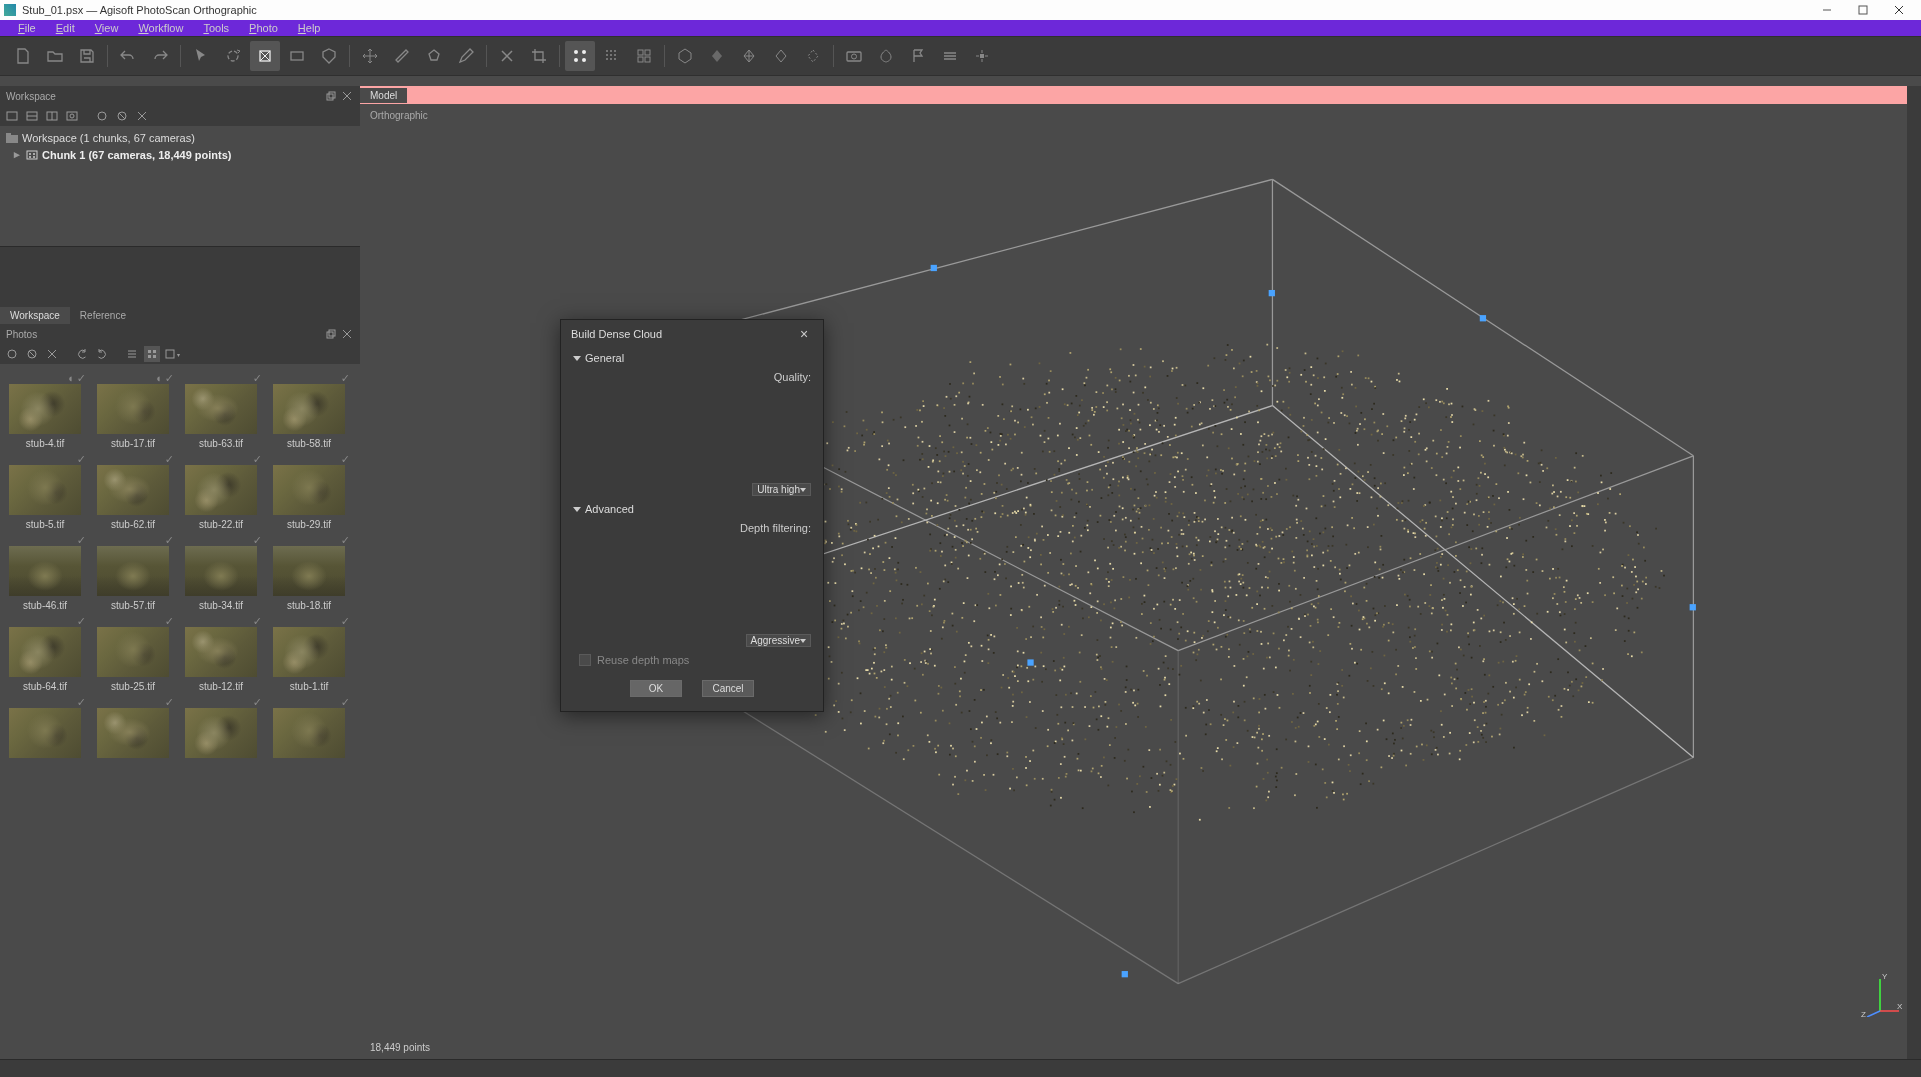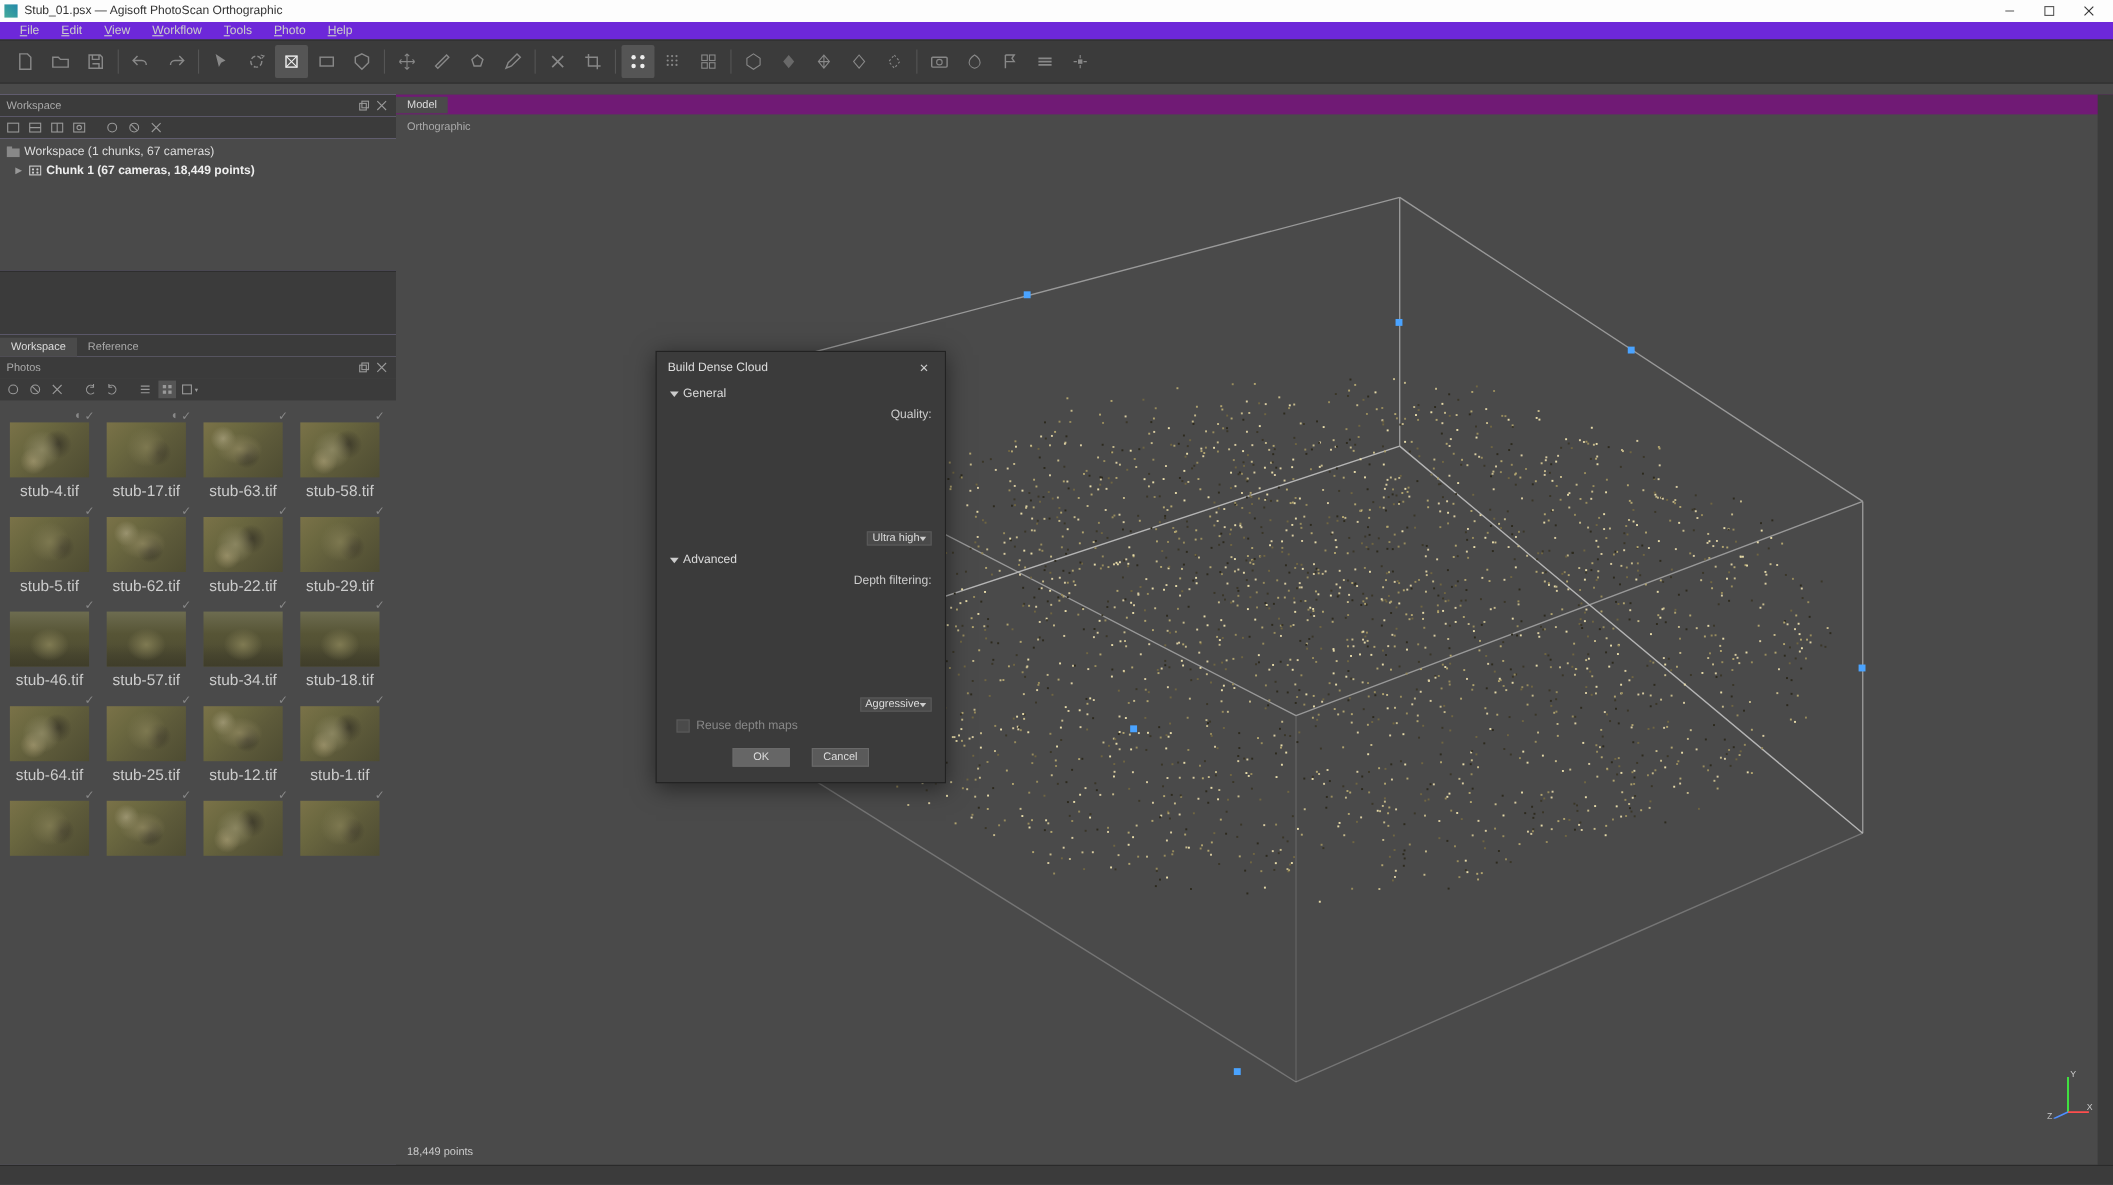--- a/index.html
+++ b/index.html
@@ -49,33 +49,33 @@
   radial-gradient(circle at 50% 45%, #7d7850 0%, transparent 40%),
   radial-gradient(circle at 65% 55%, #403c2c 0%, transparent 22%);}
 .pthumb.var2::before{background:
   radial-gradient(ellipse at 45% 48%, #867f58 0%, transparent 38%),
   radial-gradient(circle at 55% 60%, #39362a 0%, transparent 24%),
   radial-gradient(circle at 25% 30%, #9b9470 0%, transparent 18%);}
 .pthumb.tall { background:linear-gradient(180deg,#6d6c50 0%,#575536 40%,#4a4830 100%); }
 .pthumb.tall::before{background:
   radial-gradient(ellipse at 50% 60%, #7f7a52 0%, transparent 35%),
   linear-gradient(180deg, transparent 60%, #3f3d2a 100%);}
-.plabel { font-size:14px; color:#ccc; margin-top:4px; margin-bottom:4px; text-align:center; }
+.plabel { font-size:10px; color:#ccc; margin-top:4px; margin-bottom:4px; text-align:center; }
 .viewport { flex:1; position:relative; background:#4a4a4a; }
-.vp-tab { position:absolute; top:0; left:0; height:18px; background:#701a75; width:100%; display:flex; align-items:center; font-size:10px; }
+.vp-tab { position:absolute; top:0; left:0; height:18px; background:#fca5a5; width:100%; display:flex; align-items:center; font-size:10px; }
 .vp-tab .vtab{ padding:2px 10px; background:#4a4a4a; color:#ddd; }
 .vp-ortho { position:absolute; top:24px; left:10px; font-size:10px; color:#aaa; }
 .vp-canvas { position:absolute; inset:18px 0 0 0; }
 .vp-canvas svg { width:100%; height:100%; }
 .vp-gizmo { position:absolute; right:18px; bottom:40px; font-size:9px; color:#ccc; }
 .vp-status { position:absolute; left:10px; bottom:6px; font-size:10px; color:#ccc; }
 .bbox line { stroke:#999; stroke-width:1; }
 .bbox .front line{ stroke:#b5b5b5; }
 .handle { fill:#4aa3ff; }
-.dialog { position:absolute; left:596px; top:319px; width:264px; background:#3b3b3b; border:1px solid #222; box-shadow:0 4px 20px rgba(0,0,0,.5); font-size:11px; color:#ccc; z-index:100; }
+.dialog { position:absolute; left:560px; top:319px; width:264px; background:#3b3b3b; border:1px solid #222; box-shadow:0 4px 20px rgba(0,0,0,.5); font-size:11px; color:#ccc; z-index:100; }
 .dlg-title { height:28px; display:flex; align-items:center; padding:0 10px; color:#ddd; }
 .dlg-title .spacer{flex:1;}
 .dlg-close { width:18px;height:18px;display:flex;align-items:center;justify-content:center;cursor:pointer;color:#ccc; font-size:14px;}
 .dlg-body { padding:0 12px 12px; }
 .dlg-section { display:flex; align-items:center; gap:4px; padding:4px 0; color:#ddd; }
 .dlg-caret { width:0;height:0;border-left:4px solid transparent;border-right:4px solid transparent;border-top:5px solid #ccc; }
 .dlg-row { display:flex; align-items:flex-end; padding:3px 0 3px 6px;flex-direction:column; }
 .dlg-row label{ flex:0 0 112px; color:#ccc; }
 .dlg-select { flex:1; height:18px; background:#4a4a4a; border:1px solid #5a5a5a; color:#ddd; font-size:10px; padding:0 4px; display:flex; align-items:center; justify-content:space-between; cursor:pointer; }
 .dlg-select .caret{ width:0;height:0;border-left:3px solid transparent;border-right:3px solid transparent;border-top:4px solid #ccc; }

